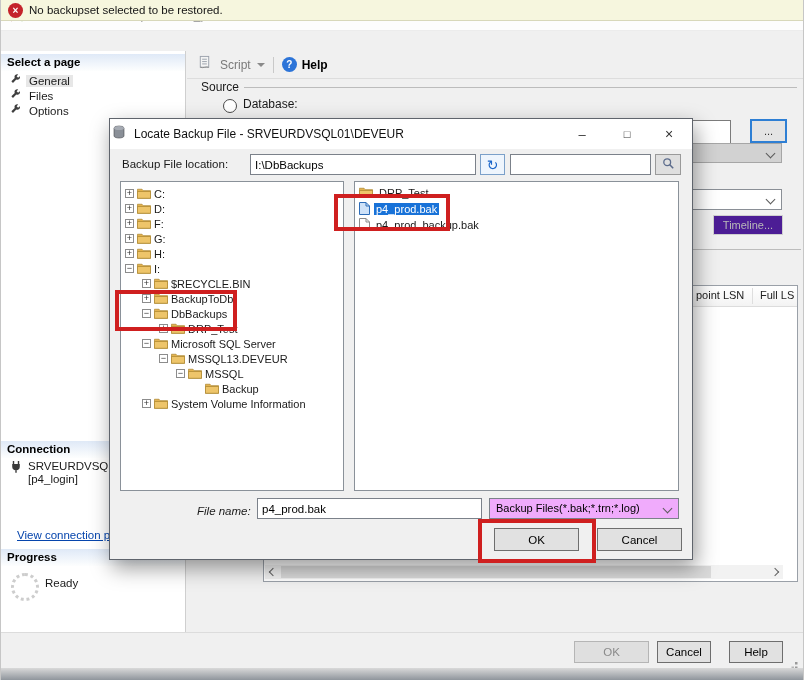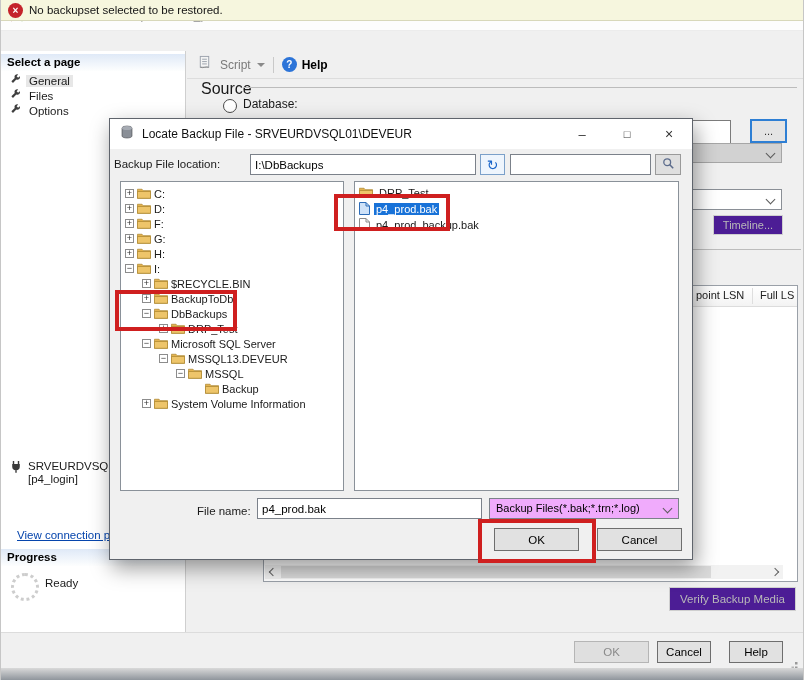--- a/index.html
+++ b/index.html
@@ -30,21 +30,21 @@
   .spinner{left:10px;top:522px;width:22px;height:22px;border:3px dotted #cdcdcd;border-radius:50%;}
   .ready-txt{left:44px;top:526px;font-size:11.5px;color:#1a1a1a;}
 
   
   .toolbar{left:186px;top:51px;width:618px;height:27px;background:#f0f0f0;border-bottom:1px solid #ddd;display:flex;align-items:center;}
   .tb-script{color:#7a7a7a;font-size:12px;margin-left:8px;}
   .caret{width:0;height:0;border:4px solid transparent;border-top-color:#8a8a8a;margin:5px 0 0 6px;}
   .tb-sep{width:1px;height:16px;background:#c9c9c9;margin:0 8px;}
   .help-icon{width:15px;height:15px;border-radius:50%;background:#2c74d8;color:#fff;font-size:10px;font-weight:bold;}
   .tb-help{font-size:12px;color:#000;margin-left:5px;font-weight:bold;}
-  .src-label{left:200px;top:80px;font-size:16px;color:#1a1a1a;}
+  .src-label{left:200px;top:80px;font-size:12px;color:#1a1a1a;}
   .src-line{left:243px;top:87px;width:553px;height:1px;background:#bcbcbc;}
   .radio{left:222px;top:99px;width:12px;height:12px;border:1px solid #4a4a4a;border-radius:50%;background:#fff;}
   .db-label{left:242px;top:97px;font-size:12px;color:#1a1a1a;}
   .combo{box-sizing:border-box;font-size:11.5px;line-height:19px;padding-left:6px;white-space:nowrap;overflow:hidden;}
   .combo .chev, .chev{width:6px;height:6px;border-right:1.5px solid #5a5a5a;border-bottom:1.5px solid #5a5a5a;transform:rotate(45deg);position:absolute;right:7px;top:6px;}
   .combo-db{left:345px;top:93px;width:436px;height:21px;background:#d2d2d2;border:1px solid #a6a6a6;color:#767676;}
   .device-box{left:345px;top:120px;width:383px;height:22px;background:#fff;border:1px solid #7b7b7b;}
   .browse-btn{left:749px;top:119px;width:37px;height:24px;background:#e4e4e4;border:2px solid #2e7fd4;font-size:11px;color:#333;box-sizing:border-box;}
   .combo2{left:345px;top:143px;width:436px;height:20px;background:#d2d2d2;border:1px solid #a6a6a6;}
   .combo3{left:345px;top:189px;width:436px;height:21px;background:#fff;border:1px solid #8a8f96;}
@@ -67,39 +67,39 @@
   
   .footer-line{left:0;top:632px;width:804px;height:1px;background:#dcdcdc;}
   .btn-ok{left:573px;top:641px;width:75px;height:22px;background:#dfdfdf;border-color:#b5b5b5;color:#8a8a8a;}
   .btn-cancel{left:656px;top:641px;width:54px;height:22px;}
   .btn-help{left:728px;top:641px;width:54px;height:22px;}
   .grip{left:786px;top:660px;}
   .bottom-strip{left:0;top:668px;width:804px;height:12px;background:linear-gradient(#d9d9d9,#8f959c);}
 
   
   .dialog{left:108px;top:118px;width:584px;height:442px;background:#f0f0f0;border:1px solid #5f646c;box-shadow:3px 8px 20px rgba(0,0,0,.4);z-index:10;box-sizing:border-box;}
-  .dlg-title{left:0;top:0;width:100%;height:30px;background:#fff;display:flex;align-items:center;gap:8px;padding-left:10px;box-sizing:border-box;}
+  .dlg-title{left:0;top:0;width:100%;height:30px;background:#fff;display:flex;align-items:center;gap:8px;padding-left:2px;box-sizing:border-box;}
   .dlg-title-txt{font-size:12px;color:#111;white-space:nowrap;}
   .dc{position:absolute;top:0;width:30px;height:30px;color:#333;font-size:13px;}
   .dlg-lbl{font-size:11.5px;color:#1a1a1a;white-space:nowrap;}
   .tbx{background:#fff;border:1px solid #7b818a;font-size:11.5px;padding:0 4px;box-sizing:border-box;font-family:"Liberation Sans",sans-serif;}
-  .loc-lbl{left:4px;top:39px;}
+  .loc-lbl{left:12px;top:39px;}
   .loc-input{left:140px;top:35px;width:226px;height:21px;}
   .refresh-btn{left:370px;top:35px;width:25px;height:21px;background:#eef5fd;border:1px solid #7ba0c9;color:#1b66c9;font-size:14px;box-sizing:border-box;}
   .search-input{left:400px;top:35px;width:141px;height:21px;}
   .search-btn{left:545px;top:35px;width:26px;height:21px;background:#dfdfdf;border:1px solid #9a9a9a;box-sizing:border-box;}
   .tree-panel{left:10px;top:62px;width:224px;height:310px;background:#fff;border:1px solid #8a9199;box-sizing:border-box;padding-top:4px;overflow:hidden;}
   .list-panel{left:244px;top:62px;width:325px;height:310px;background:#fff;border:1px solid #8a9199;box-sizing:border-box;padding-top:3px;overflow:hidden;}
   .tree-row{display:flex;align-items:center;gap:3px;height:15px;font-size:11px;color:#1a1a1a;white-space:nowrap;}
   .expander{width:9px;height:9px;border:1px solid #8c8c8c;background:#fff;font-size:9px;line-height:7px;text-align:center;color:#333;box-sizing:border-box;flex:0 0 9px;}
   .exp-sp{width:9px;flex:0 0 9px;}
   .file-row{display:flex;align-items:center;gap:4px;height:16px;font-size:11px;color:#1a1a1a;padding-left:4px;white-space:nowrap;}
   .file-row .flbl{padding:0 2px;}
   .file-row .flbl.sel{background:#1872d8;color:#fff;}
-  .fn-lbl{left:87px;top:386px;}
+  .fn-lbl{left:87px;top:386px;font-style:italic;}
   .fn-input{left:147px;top:379px;width:225px;height:21px;}
   .filter-combo{left:379px;top:379px;width:190px;height:21px;background:#f0abfc;border:1px solid #7b818a;font-size:11px;}
   .dlg-ok{left:384px;top:409px;width:85px;height:23px;}
   .dlg-cancel{left:487px;top:409px;width:85px;height:23px;}
 
   
   .redbox{position:absolute;border:4px solid #cf1f1f;z-index:30;}
   #rb-tree{left:114px;top:290px;width:114px;height:33px;}
   #rb-file{left:333px;top:194px;width:108px;height:29px;}
   #rb-ok{left:477px;top:519px;width:110px;height:36px;}
@@ -147,20 +147,21 @@
           <span class="plbl">Files</span>
         </div>
         <div class="page-item">
           <span><svg width="11" height="11" viewBox="0 0 16 16">
               <path d="M14.2 3.1a3.8 3.8 0 0 1-5 5L4.3 13 2 10.7l4.9-4.9a3.8 3.8 0 0 1 5-5L9.6 3.1l2.2 2.2z" fill="#3f3f3f"></path>
             </svg></span>
           <span class="plbl">Options</span>
         </div>
       </div>
 
+    <div class="abs section-hdr" style="top:390px;">Connection</div>
     <div class="abs conn-row">
       <span>
         <svg width="14" height="14" viewBox="0 0 14 14">
           <path d="M4.5 1v3M9.5 1v3" stroke="#3a3a3a" stroke-width="1.4" fill="none"></path>
           <path d="M3.2 4h7.6v2.6a3.8 3.8 0 0 1-7.6 0z" fill="#3a3a3a"></path>
           <path d="M7 10.2v2.6" stroke="#3a3a3a" stroke-width="1.4" fill="none"></path>
         </svg>
       </span>
       <div>
         <div class="conn-txt">SRVEURDVSQL0</div>
@@ -214,21 +215,20 @@
     <div class="hscroll">
       <span class="scr-btn cc">
           <span class="scr-chev" style="transform:rotate(135deg);margin-left:2px;"></span>
         </span>
       <span class="scr-thumb"></span>
       <span class="scr-btn cc" style="position:absolute;right:0;">
           <span class="scr-chev" style="transform:rotate(-45deg);margin-right:2px;"></span>
         </span>
     </div>
   </div>
-  <div class="abs btn dis verify-btn cc">Verify Backup Media</div>
 
   <div class="abs footer-line"></div>
   <div class="abs btn btn-ok cc">OK</div>
   <div class="abs btn btn-cancel cc">Cancel</div>
   <div class="abs btn btn-help cc">Help</div>
   <span class="abs grip">
     <svg width="12" height="12" viewBox="0 0 12 12">
       <rect x="8" y="0" width="2.5" height="2.5" fill="#9a9a9a"></rect>
         <rect x="8" y="4.5" width="2.5" height="2.5" fill="#9a9a9a"></rect>
       <rect x="8" y="9" width="2.5" height="2.5" fill="#9a9a9a"></rect>

